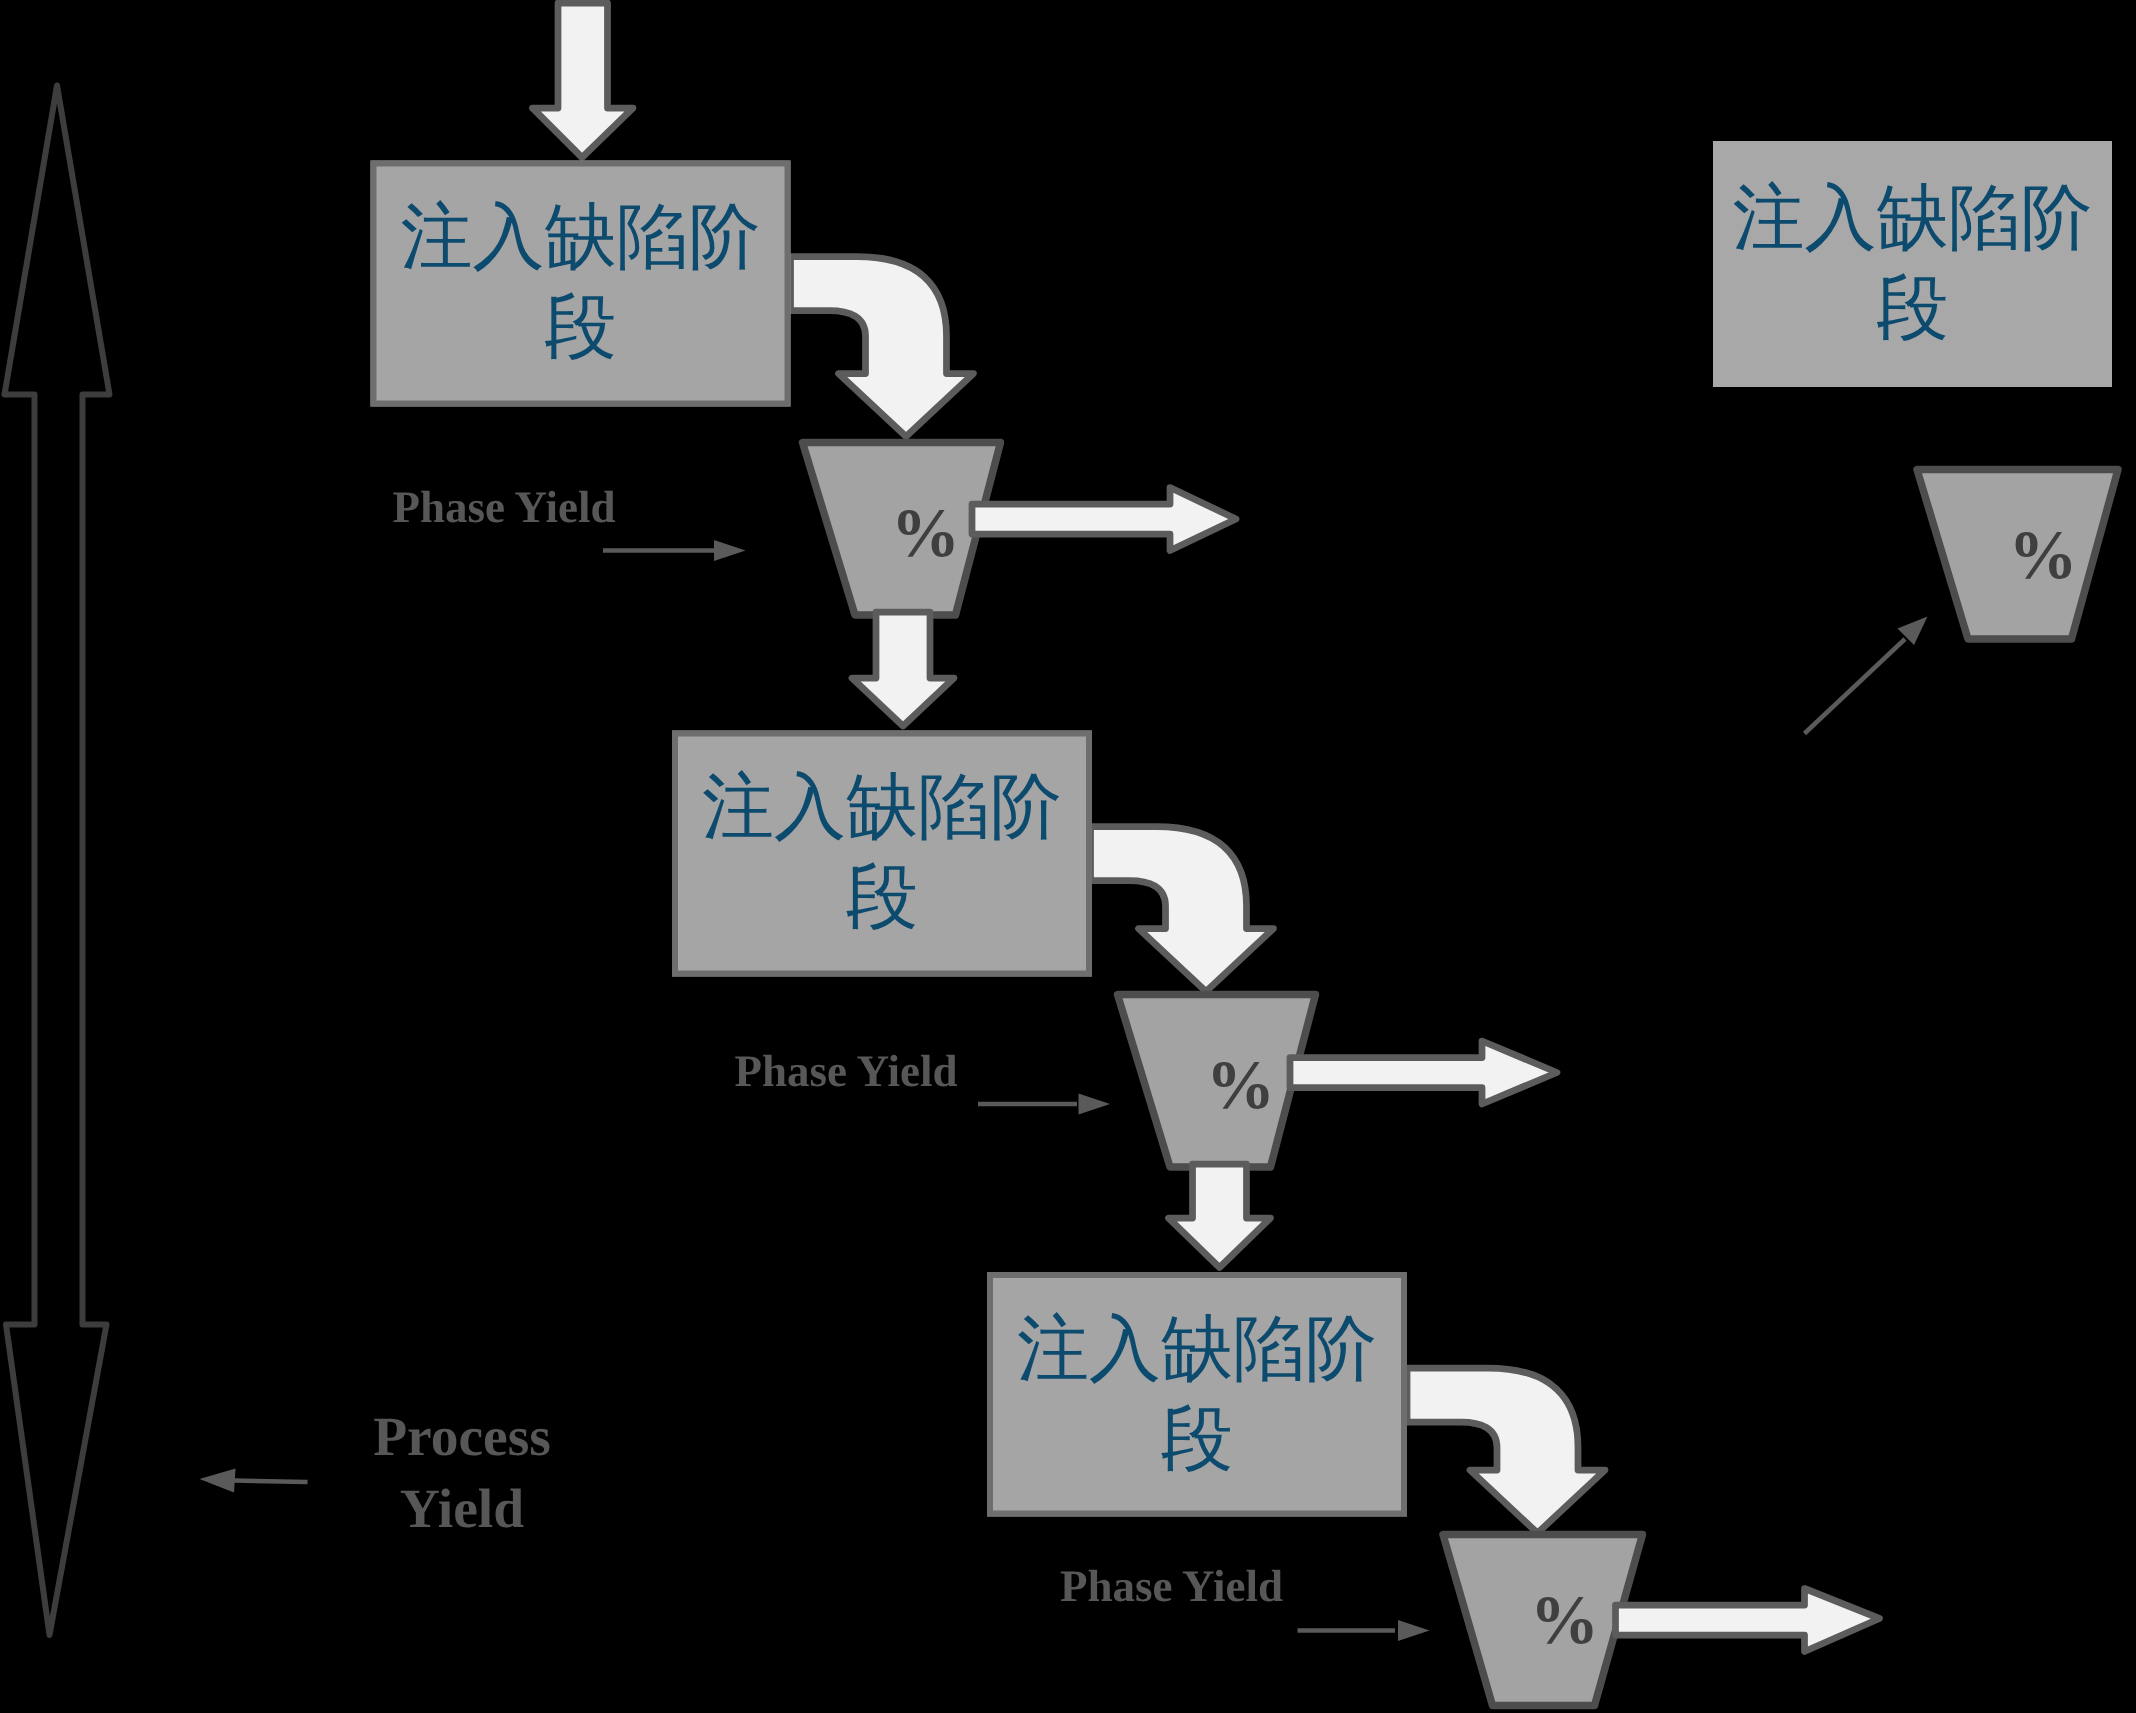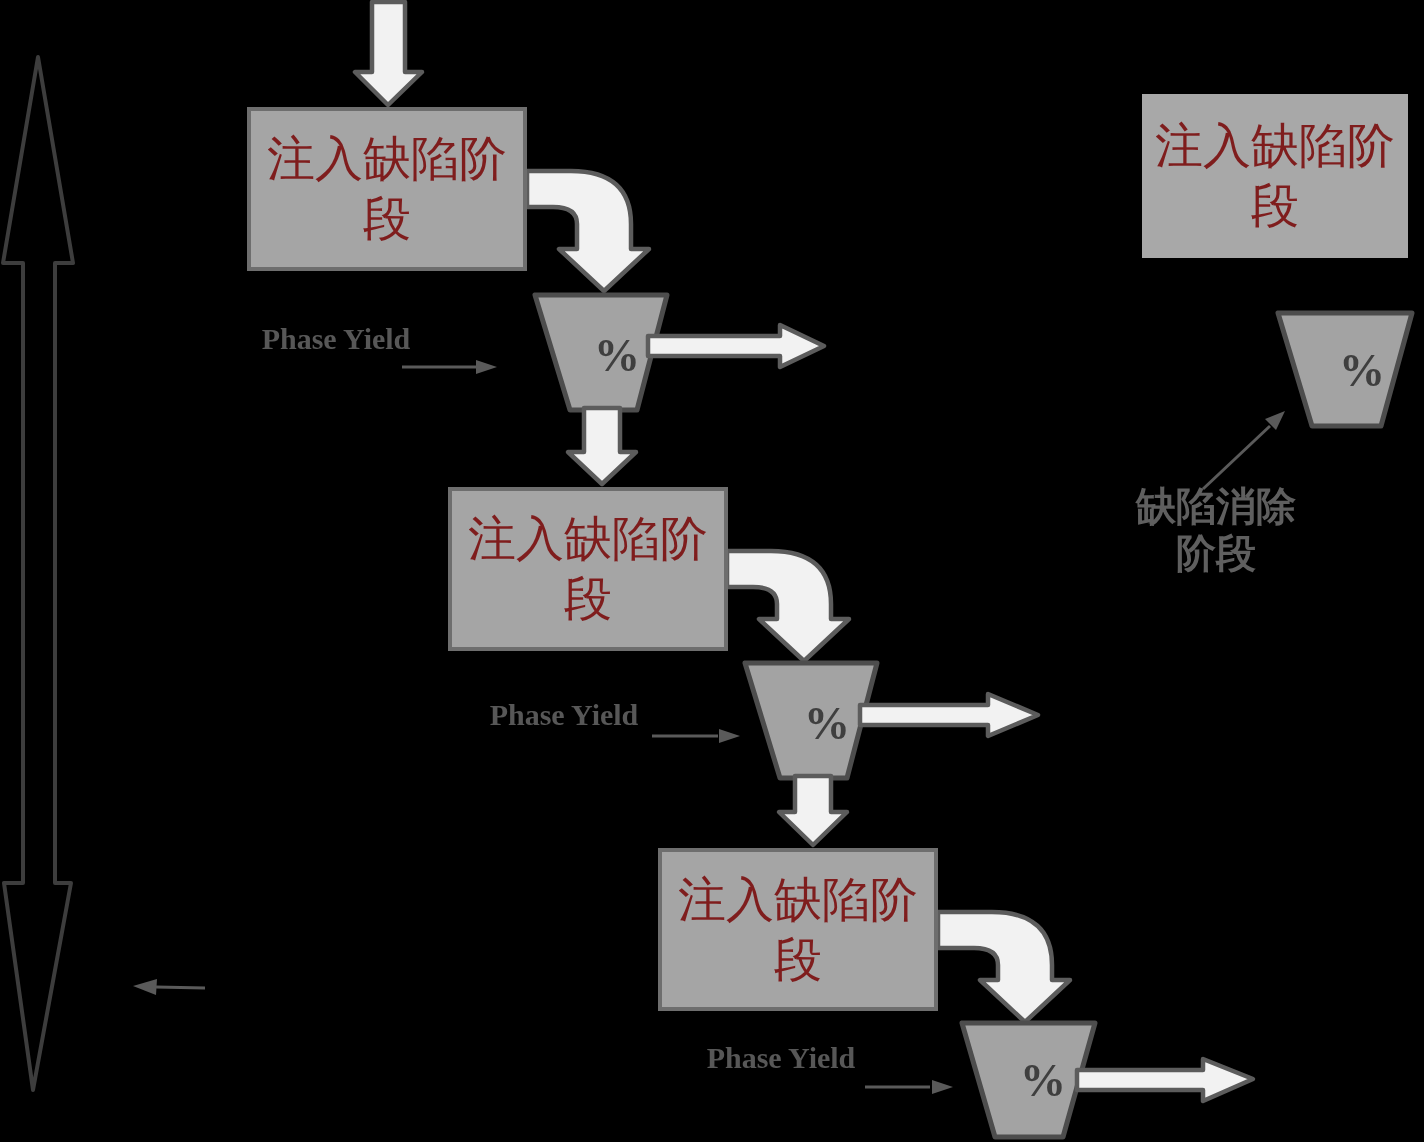--- a/index.html
+++ b/index.html
@@ -4,21 +4,21 @@
 <style>
   html,body{margin:0;padding:0;background:#000;}
   .canvas{
     position:relative;width:1424px;height:1142px;background:#000;overflow:hidden;
     font-family:"Liberation Serif","DejaVu Serif",serif;
   }
   .canvas svg{position:absolute;left:0;top:0;}
   .stage-box{
     position:absolute;display:flex;align-items:center;justify-content:center;
     background:#a5a5a5;border:4px solid #6e6e6e;box-sizing:border-box;
-    color:#7f1d1d;font-size:48px;line-height:1.25;text-align:center;
+    color:#0c4a6e;font-size:48px;line-height:1.25;text-align:center;
   }
   .stage-box.legend{background:#a8a8a8;border:none;}
   .box1{left:247px;top:107px;width:280px;height:164px;}
   .box2{left:448px;top:487px;width:280px;height:164px;}
   .box3{left:658px;top:848px;width:280px;height:163px;}
   .boxL{left:1142px;top:94px;width:266px;height:164px;}
   .pct{
     position:absolute;transform:translate(-50%,-50%);
     color:#3f3f3f;font-size:46px;font-weight:bold;
   }
@@ -90,15 +90,15 @@
   </div>
 
   <div class="pct" style="left:617px;top:355px">%</div>
   <div class="pct" style="left:827px;top:723px">%</div>
   <div class="pct" style="left:1043px;top:1080px">%</div>
   <div class="pct" style="left:1362px;top:370px">%</div>
 
   <div class="ylabel py1">Phase Yield</div>
   <div class="ylabel py2">Phase Yield</div>
   <div class="ylabel py3">Phase Yield</div>
-  <div class="ylabel elim">缺陷消除阶段</div>
+  <div class="ylabel prY">Process Yield</div>
 
 </div>
 
 </body></html>

